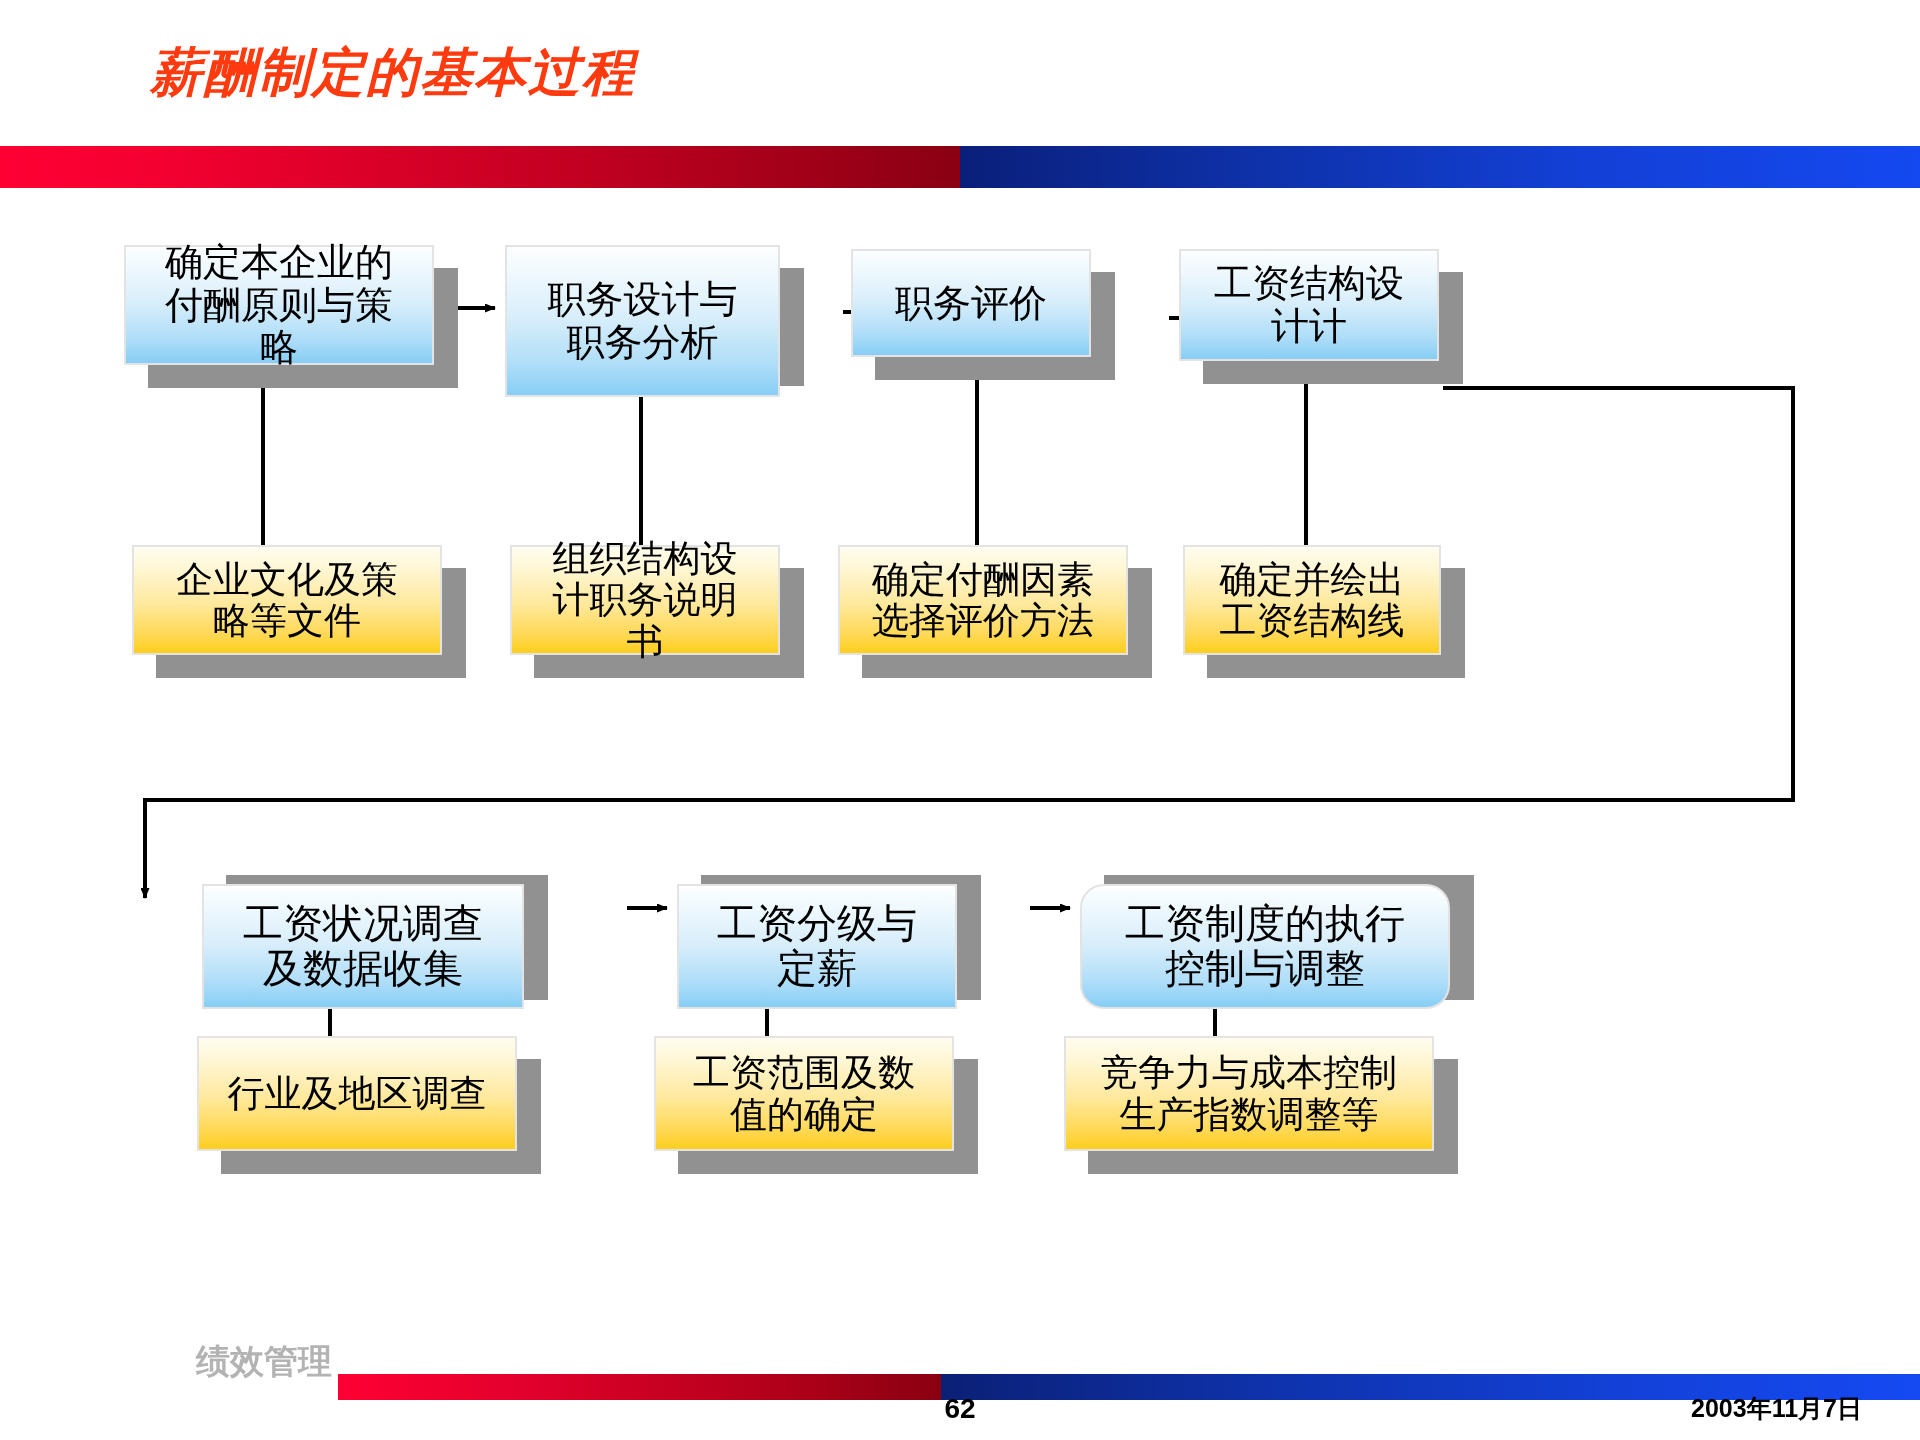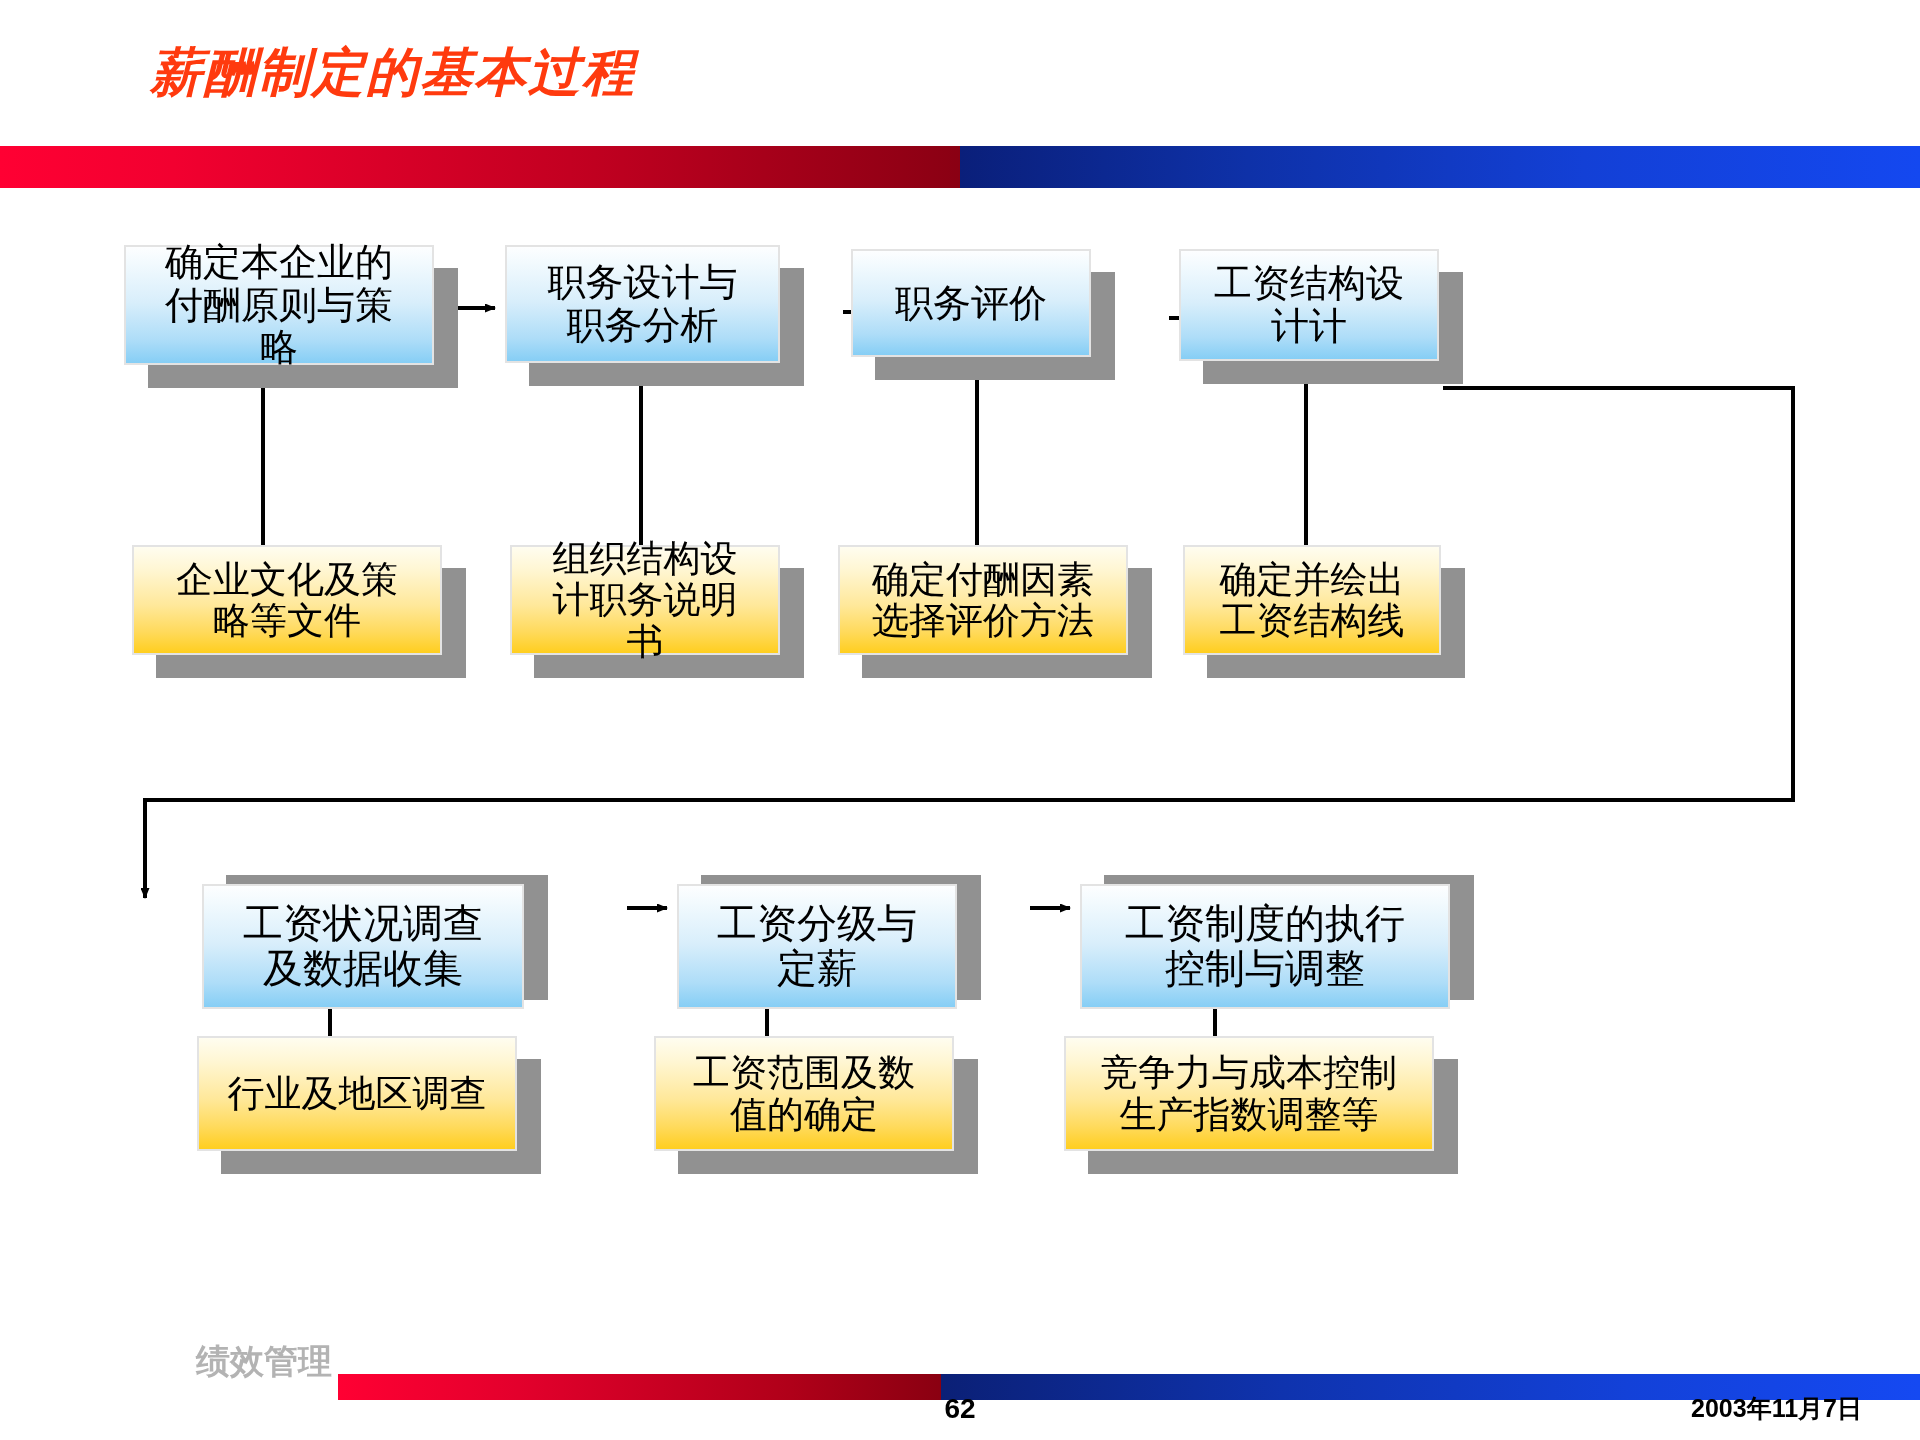--- a/index.html
+++ b/index.html
@@ -140,21 +140,21 @@
       </g>
     </svg>
   </div>
 
   <div class="shadow" style="left:148px;top:268px;width:310px;height:120px;"></div>
   <div class="node blue s1" style="left:124px;top:245px;width:310px;height:120px;">
     <span class="txt">确定本企业的付酬原则与策略</span>
   </div>
 
   <div class="shadow" style="left:529px;top:268px;width:275px;height:118px;"></div>
-  <div class="node blue s1" style="left:505px;top:245px;width:275px;height:118px;">
+  <div class="node blue s1" style="left:505px;top:245px;width:275px;height:152px;">
     <span class="txt">职务设计与职务分析</span>
   </div>
 
   <div class="shadow" style="left:875px;top:272px;width:240px;height:108px;"></div>
   <div class="node blue s1" style="left:851px;top:249px;width:240px;height:108px;">
     <span class="txt">职务评价</span>
   </div>
 
   <div class="shadow" style="left:1203px;top:272px;width:260px;height:112px;"></div>
   <div class="node blue s1" style="left:1179px;top:249px;width:260px;height:112px;">
@@ -185,21 +185,21 @@
   <div class="node blue s3" style="left:202px;top:852px;width:322px;height:125px;">
     <span class="txt">工资状况调查及数据收集</span>
   </div>
 
   <div class="shadow" style="left:701px;top:875px;width:280px;height:125px;"></div>
   <div class="node blue s3" style="left:677px;top:852px;width:280px;height:125px;">
     <span class="txt">工资分级与定薪</span>
   </div>
 
   <div class="shadow" style="left:1104px;top:875px;width:370px;height:125px;"></div>
-  <div class="node blue s3" style="left:1080px;top:852px;width:370px;height:125px;">
+  <div class="node blue s3" style="left:1080px;top:852px;width:370px;height:125px;border-radius:24px;">
     <span class="txt">工资制度的执行控制与调整</span>
   </div>
 
   <div class="shadow" style="left:221px;top:1059px;width:320px;height:115px;"></div>
   <div class="node yellow s2" style="left:197px;top:1036px;width:320px;height:115px;">
     <span class="txt">行业及地区调查</span>
   </div>
 
   <div class="shadow" style="left:678px;top:1059px;width:300px;height:115px;"></div>
   <div class="node yellow s2" style="left:654px;top:1036px;width:300px;height:115px;">

